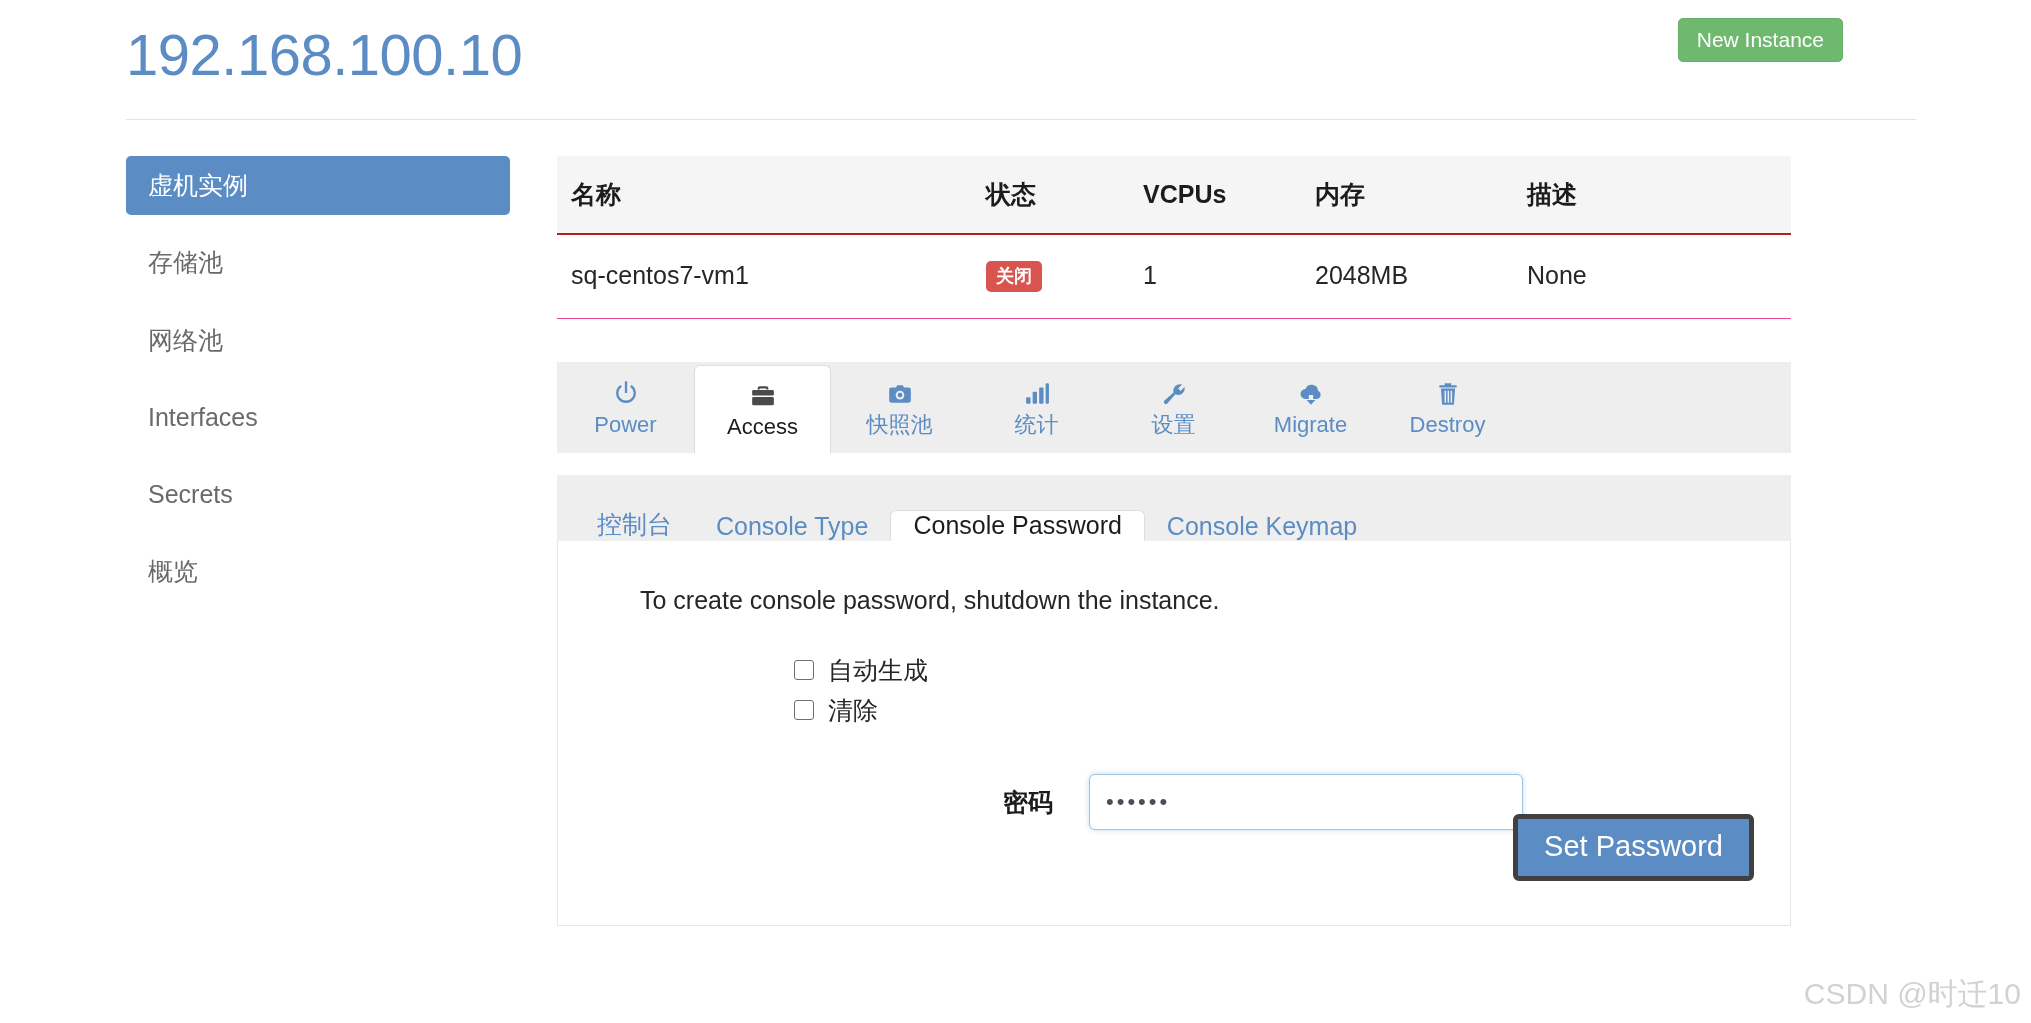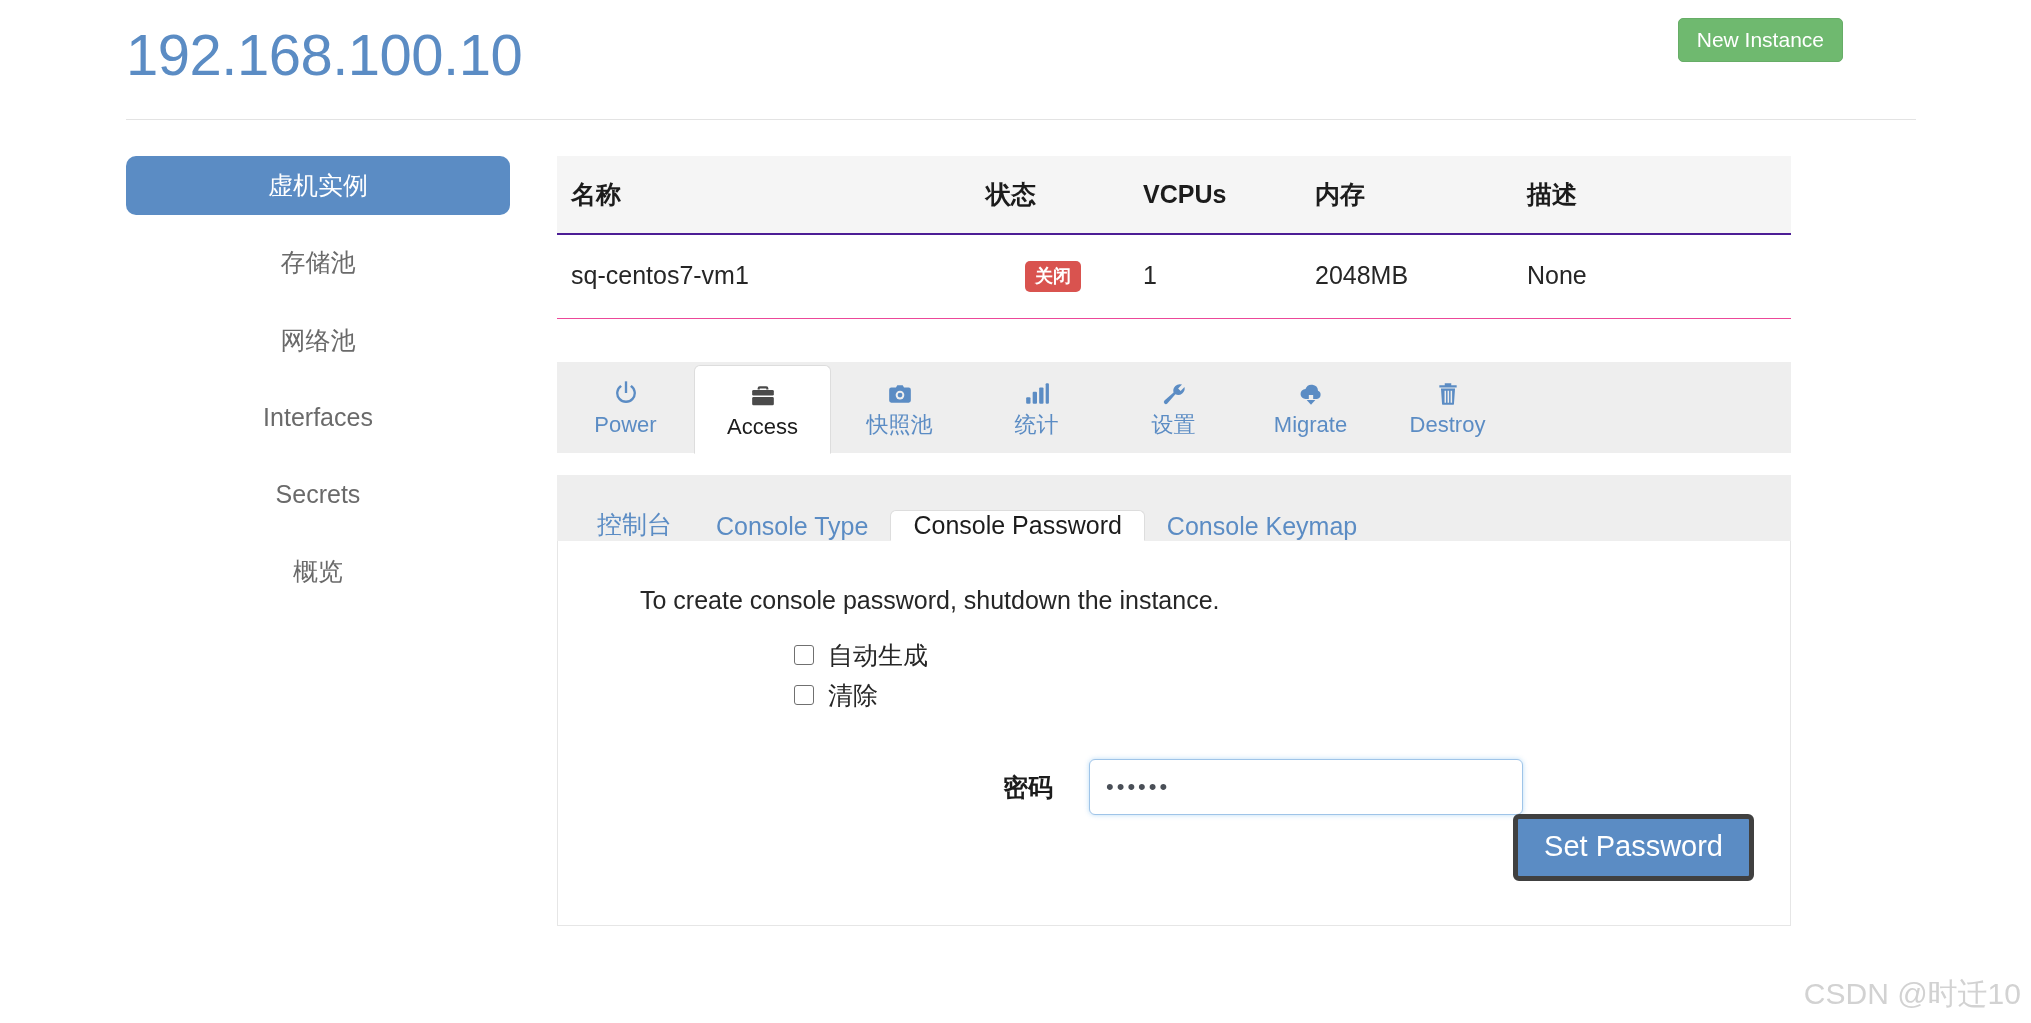--- a/index.html
+++ b/index.html
@@ -62,27 +62,26 @@
     position: absolute;
     left: 126px;
     top: 156px;
     width: 384px;
   }
   .side-item {
     display: block;
     font-size: 25px;
     color: #6a6a6a;
     padding: 14px 22px;
-    border-radius: 10px;
+    border-radius: 5px;
     text-decoration: none;
     margin-bottom: 18px;
     cursor: pointer;
     white-space: nowrap;
     line-height: 1.25;
-    text-align: center;
   }
   .side-item.active {
     background: #5b8cc4;
     color: #ffffff;
   }
 
   
   #main {
     position: absolute;
     left: 557px;
@@ -96,21 +95,21 @@
     border-collapse: collapse;
     table-layout: fixed;
   }
   #vm-table th {
     background: #f5f5f5;
     text-align: left;
     font-size: 25px;
     font-weight: bold;
     color: #1c1c1c;
     padding: 22px 0 22px 14px;
-    border-bottom: 2px solid #4c1d95;
+    border-bottom: 2px solid #b91c1c;
   }
   #vm-table td {
     font-size: 25px;
     color: #262626;
     padding: 24px 0 26px 14px;
     border-bottom: 1px solid #ec4899;
     vertical-align: middle;
   }
   #vm-table col.c-name   { width: 415px; }
   #vm-table col.c-state  { width: 157px; }
@@ -119,21 +118,20 @@
   #vm-table col.c-desc   { width: 278px; }
   .state-badge {
     display: inline-block;
     background: #d9534f;
     color: #ffffff;
     font-size: 18px;
     font-weight: bold;
     border-radius: 5px;
     padding: 6px 10px 7px 10px;
     line-height: 1;
-    margin-left: 39px;
   }
 
   
   #action-tabs {
     position: relative;
     margin-top: 43px;
     height: 91px;
     background: #eeeeee;
     display: flex;
     align-items: center;
@@ -221,21 +219,21 @@
     color: #262626;
     padding: 45px 0 0 44px;
   }
   .check-row {
     display: flex;
     align-items: center;
     margin-left: 198px;
     margin-top: 0;
     height: 40px;
   }
-  #check-auto { margin-top: 20px; }
+  #check-auto { margin-top: 35px; }
   .cbox {
     width: 20px;
     height: 20px;
     border: 1px solid #707070;
     border-radius: 3px;
     background: #ffffff;
     margin-right: 14px;
     cursor: pointer;
     box-sizing: border-box;
   }

